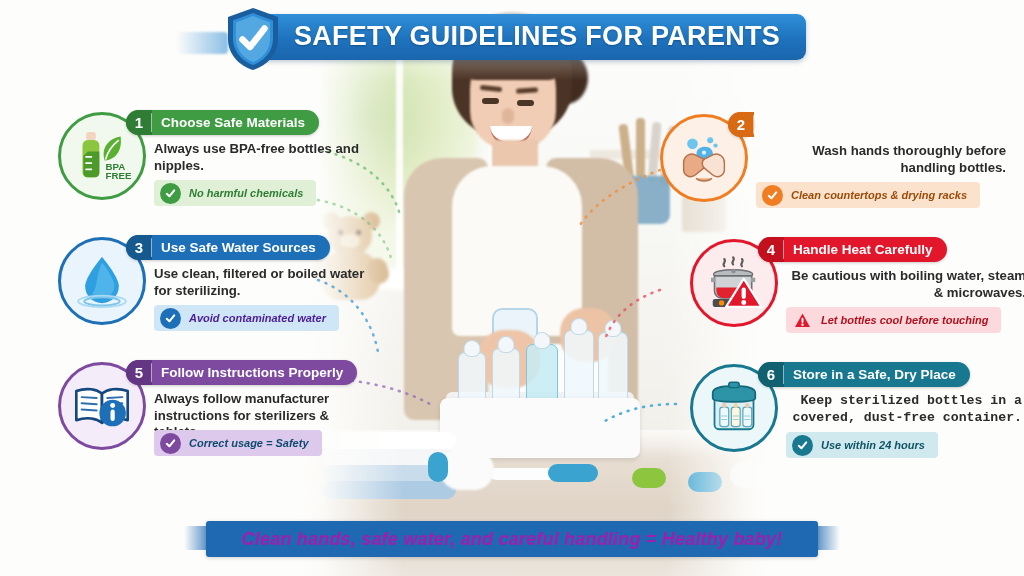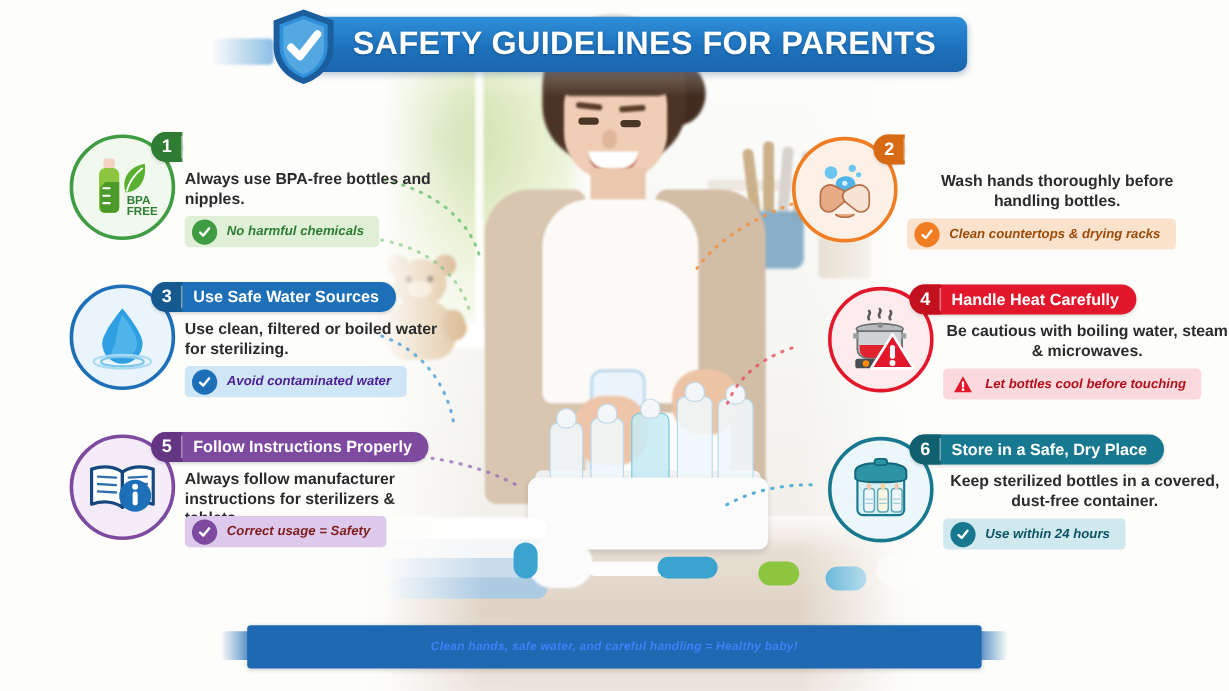--- a/index.html
+++ b/index.html
@@ -119,40 +119,40 @@
      box-shadow:0 1px 3px rgba(0,0,0,.2);}
   .pill .num{width:26px;min-width:26px;height:25px;border-radius:13px 0 0 13px;
      display:flex;align-items:center;justify-content:center;font-size:15px;font-weight:bold;
      position:relative;}
   .pill .num:after{content:"";position:absolute;right:0;top:3px;width:1px;height:19px;
      background:rgba(255,255,255,.55);border-radius:1px;}
   .pill .ptxt{padding:0 14px 1px 9px;}
 
   .desc{position:absolute;font-size:13.2px;line-height:16.5px;color:#2b2b2b;font-weight:600;}
   .card.left .desc{left:96px;top:31px;width:222px;}
-  .card.right .desc{right:96px;top:31px;width:230px;text-align:center;}
+  .card.right .desc{right:96px;top:31px;width:230px;text-align:right;}
 
   .note{position:absolute;display:flex;align-items:center;height:26px;border-radius:4px;padding:0 13px 0 6px;}
   .card.left .note{left:96px;top:70px;}
   .card.right .note{right:92px;top:70px;}
   .note .chk{width:21px;min-width:21px;height:21px;border-radius:50%;display:flex;
      align-items:center;justify-content:center;margin-right:8px;}
   .note .chk svg{width:13px;height:13px;}
   .note .ntxt{font-size:11px;font-style:italic;font-weight:bold;color:#2b2b2b;white-space:nowrap;}
 
   
   .footer{position:absolute;left:206px;top:521px;width:612px;height:36px;}
   .footer-brush{position:absolute;inset:0;background:#1f69b3;border-radius:3px;
      box-shadow:0 1px 4px rgba(0,0,0,.18);}
   .footer-brush:before{content:"";position:absolute;left:-22px;top:5px;width:32px;height:24px;
      background:linear-gradient(90deg,rgba(31,105,179,0),#1f69b3);border-radius:4px;}
   .footer-brush:after{content:"";position:absolute;right:-22px;top:5px;width:32px;height:24px;
      background:linear-gradient(270deg,rgba(31,105,179,0),#1f69b3);border-radius:4px;}
   .footer-text{position:absolute;inset:0;display:flex;align-items:center;justify-content:center;
-     color:#3b82f6;font-size:10px;font-style:italic;font-weight:bold;letter-spacing:.2px;}
+     color:#a21caf;font-size:18px;font-style:italic;font-weight:bold;letter-spacing:.2px;}
 
   
   .dots{position:absolute;left:0;top:0;width:1024px;height:576px;pointer-events:none;}
 </style>
 </head>
 <body>
 
 <div class="stage">
 
   <div class="photo">
@@ -278,20 +278,21 @@
             <line x1="17" y1="50" x2="23" y2="50"></line>
         </g>
         <path d="M56 13 C40 16, 34 28, 38 40 C52 39, 58 27, 56 13 Z" fill="#5ab031"></path>
         <path d="M54 17 C45 24, 41 31, 39 39" stroke="#ffffff" stroke-width="1.8" fill="none"></path>
         <text x="39" y="51" font-family="Liberation Sans, sans-serif" font-size="11" font-weight="bold" fill="#2f7d35">BPA</text>
         <text x="39" y="61" font-family="Liberation Sans, sans-serif" font-size="11" font-weight="bold" fill="#2f7d35">FREE</text>
       </svg>
     </div>
     <div class="pill" style="left:68px;background:#3f9c43;">
       <span class="num" style="background:#2f7d35;">1</span>
+      <span class="ptxt">Choose Safe Materials</span>
     </div>
     <div class="desc">Always use BPA-free bottles and nipples.</div>
     <div class="note" style="background:#dff0d6;">
       <span class="chk" style="background:#3f9c43;">
         <svg viewBox="0 0 14 14">
             <path d="M3 7.4 L5.8 10 L11 3.6" stroke="#fff" stroke-width="2.2" fill="none" stroke-linecap="round" stroke-linejoin="round"></path>
           </svg>
       </span>
       <span class="ntxt" style="color:#2f7d35;">No harmful chemicals</span>
     </div>
@@ -342,21 +343,21 @@
       <span class="num" style="background:#643583;">5</span>
       <span class="ptxt">Follow Instructions Properly</span>
     </div>
     <div class="desc">Always follow manufacturer instructions for sterilizers &amp; tablets.</div>
     <div class="note" style="background:#ddc9ec;">
       <span class="chk" style="background:#7d4aa0;">
         <svg viewBox="0 0 14 14">
             <path d="M3 7.4 L5.8 10 L11 3.6" stroke="#fff" stroke-width="2.2" fill="none" stroke-linecap="round" stroke-linejoin="round"></path>
           </svg>
       </span>
-      <span class="ntxt" style="color:#7f1d1d;">Correct usage = Safety</span>
+      <span class="ntxt" style="color:#0c4a6e;">Correct usage = Safety</span>
     </div>
   </div>
 
   <div class="card right" style="left:660px;top:112px;">
     <div class="circle" style="background:#fdf0e6;border:3px solid #f07d22;right:auto;left:0;">
       <svg viewBox="0 0 70 70" width="62" height="62">
         <circle cx="22" cy="19" r="6" fill="#6cc5ef"></circle>
         <circle cx="42" cy="15" r="3.4" fill="#6cc5ef"></circle>
         <circle cx="48" cy="21" r="2.4" fill="#6cc5ef"></circle>
         <path d="M30 24 C38 20, 46 24, 45 32 C44 39, 34 41, 29 36 C25 32, 26 26, 30 24 Z" fill="#4fb3e8"></path>
@@ -441,21 +442,21 @@
             <line x1="34" y1="48" x2="40" y2="48"></line>
           <line x1="47" y1="44" x2="53" y2="44"></line>
             <line x1="47" y1="48" x2="53" y2="48"></line>
         </g>
       </svg>
     </div>
     <div class="pill" style="left:68px;background:#17788f;">
       <span class="num" style="background:#10606f;">6</span>
       <span class="ptxt">Store in a Safe, Dry Place</span>
     </div>
-    <div class="desc" style="left:96px;right:auto;top:31px;width:236px;">Keep sterilized bottles in a covered, dust-free container.</div>
+    <div class="desc" style="left:96px;right:auto;top:31px;width:236px;font-family:Liberation Mono, monospace;">Keep sterilized bottles in a covered, dust-free container.</div>
     <div class="note" style="background:#cfe9ee;left:96px;right:auto;">
       <span class="chk" style="background:#17788f;">
         <svg viewBox="0 0 14 14">
             <path d="M3 7.4 L5.8 10 L11 3.6" stroke="#fff" stroke-width="2.2" fill="none" stroke-linecap="round" stroke-linejoin="round"></path>
           </svg>
       </span>
       <span class="ntxt" style="color:#0f5464;">Use within 24 hours</span>
     </div>
   </div>
 

